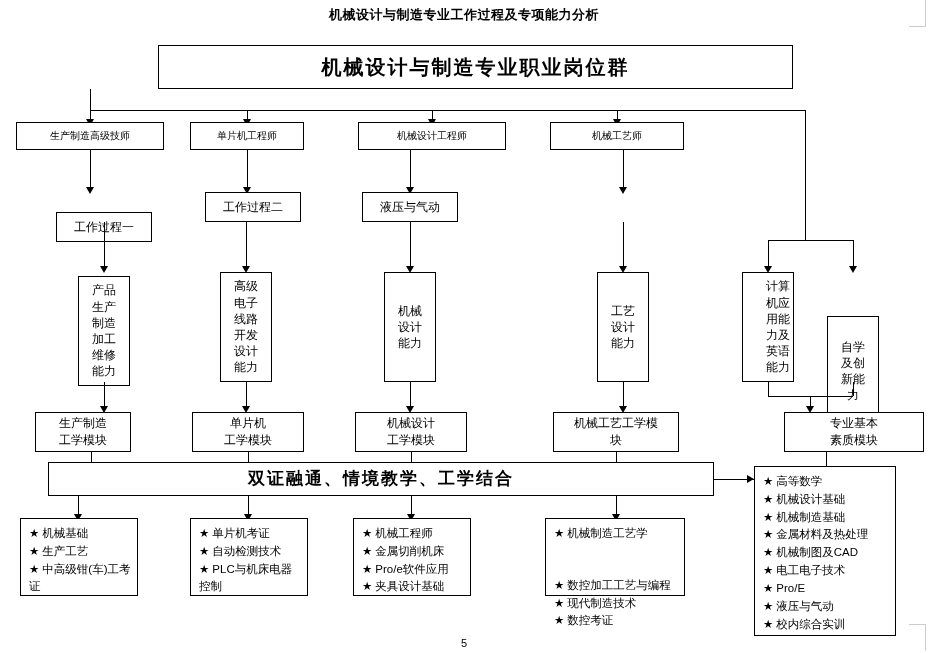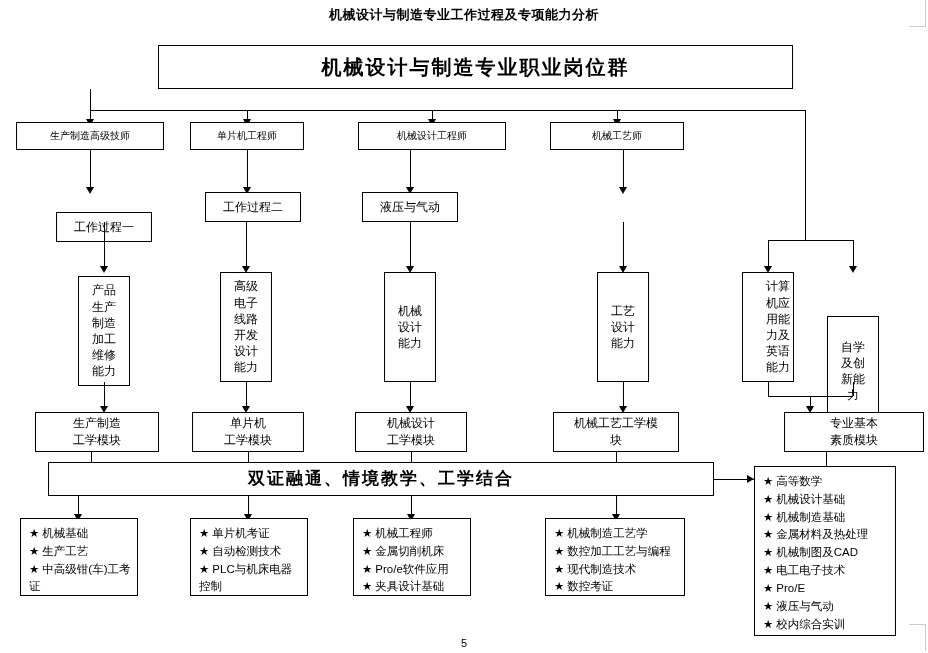--- a/index.html
+++ b/index.html
@@ -209,21 +209,21 @@
   <div class="arrow" style="left:406px; top:406px;"></div>
   <div class="vline" style="left:623px; top:382px; height:28px;"></div>
   <div class="arrow" style="left:619px; top:406px;"></div>
 
   <div class="vline" style="left:768px; top:382px; height:14px;"></div>
   <div class="vline" style="left:853px; top:382px; height:14px;"></div>
   <div class="hline" style="left:768px; top:396px; width:85px;"></div>
   <div class="vline" style="left:810px; top:396px; height:14px;"></div>
   <div class="arrow" style="left:806px; top:406px;"></div>
 
-  <div class="box module" style="left:35px; top:412px; width:124px; height:40px;">生产制造<br>工学模块</div>
+  <div class="box module" style="left:35px; top:412px; width:96px; height:40px;">生产制造<br>工学模块</div>
   <div class="box module" style="left:192px; top:412px; width:112px; height:40px;">单片机<br>工学模块</div>
   <div class="box module" style="left:355px; top:412px; width:112px; height:40px;">机械设计<br>工学模块</div>
   <div class="box module" style="left:553px; top:412px; width:126px; height:40px;">机械工艺工学模<br>块</div>
   <div class="box module" style="left:784px; top:412px; width:140px; height:40px;">专业基本<br>素质模块</div>
 
   <div class="vline" style="left:91px; top:452px; height:26px;"></div>
   <div class="vline" style="left:248px; top:452px; height:26px;"></div>
   <div class="vline" style="left:411px; top:452px; height:26px;"></div>
   <div class="vline" style="left:616px; top:452px; height:26px;"></div>
   <div class="vline" style="left:826px; top:452px; height:18px;"></div>
@@ -263,21 +263,21 @@
       <li><span class="star">★</span><span>机械工程师</span></li>
       <li><span class="star">★</span><span>金属切削机床</span></li>
       <li><span class="star">★</span><span>Pro/e软件应用</span></li>
       <li><span class="star">★</span><span>夹具设计基础</span></li>
     </ul>
   </div>
 
   <div class="box certs" style="left:545px; top:518px; width:140px; height:78px;">
     <ul>
       <li><span class="star">★</span><span>机械制造工艺学</span></li>
-      <li style="white-space:normal;"><span class="star">★</span><span>数控加工工艺与编程</span></li>
+      <li style="white-space:normal;margin-top:34px;"><span class="star">★</span><span>数控加工工艺与编程</span></li>
       <li><span class="star">★</span><span>现代制造技术</span></li>
       <li><span class="star">★</span><span>数控考证</span></li>
     </ul>
   </div>
 
   <div class="box certs" style="left:754px; top:466px; width:142px; height:170px;">
     <ul>
       <li><span class="star">★</span><span>高等数学</span></li>
       <li><span class="star">★</span><span>机械设计基础</span></li>
       <li><span class="star">★</span><span>机械制造基础</span></li>

